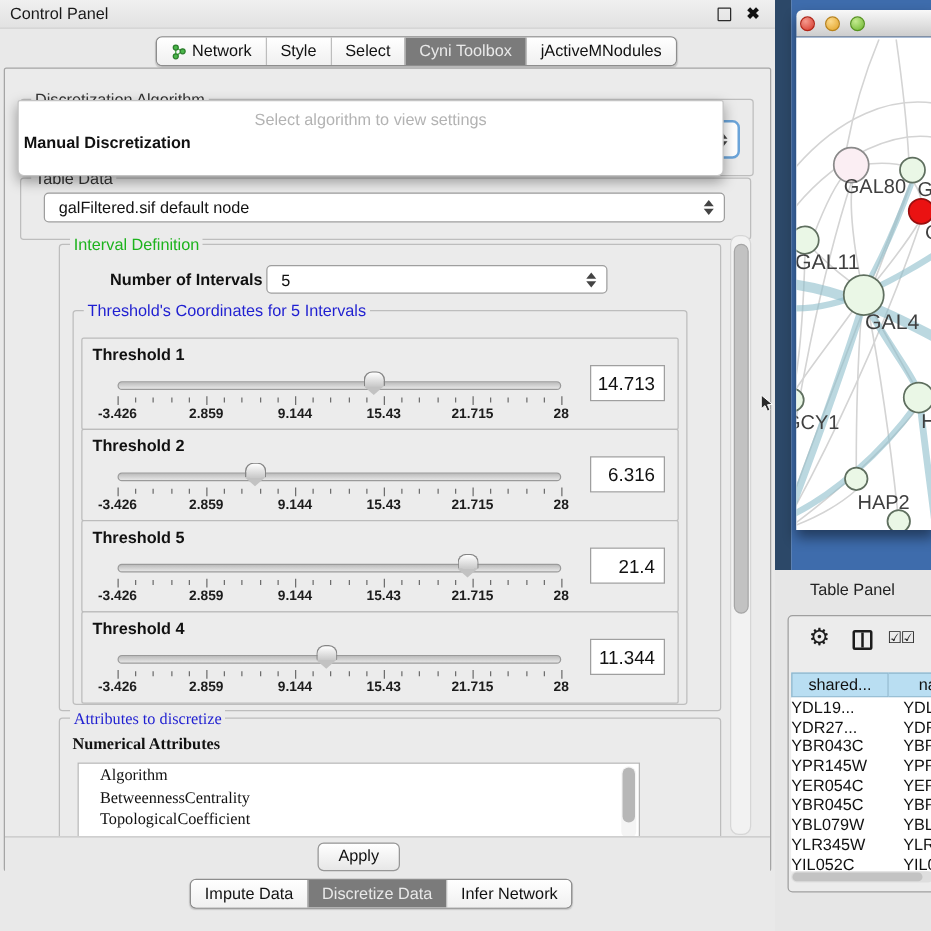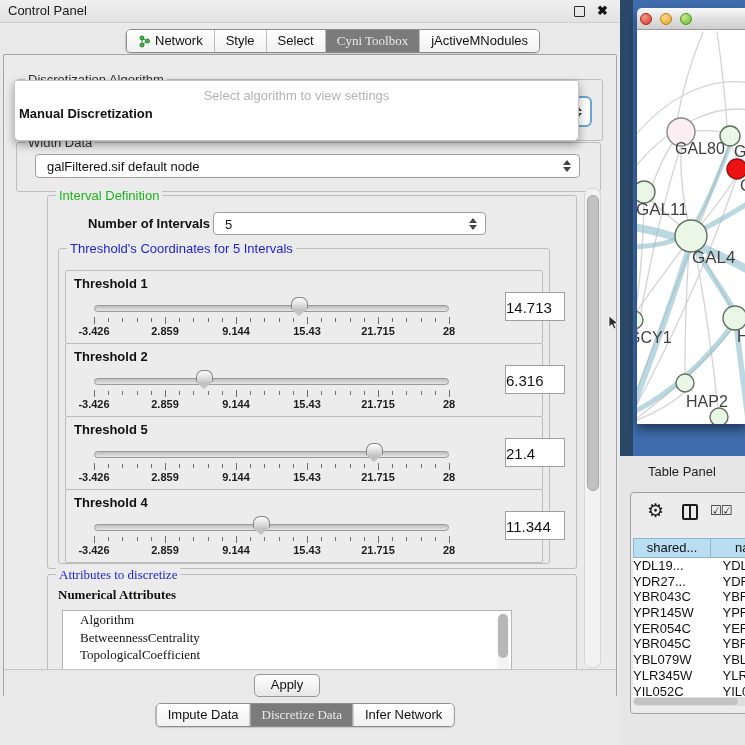--- a/index.html
+++ b/index.html
@@ -10,21 +10,21 @@
   #cp-titlebar{position:absolute;left:0;top:0;width:620px;height:22px;background:linear-gradient(#f0f0f0,#e2e2e2);
                border-bottom:1px solid #cfcfcf;font-size:13px;color:#1a1a1a;line-height:22px;}
   #cp-title{position:absolute;left:8px;top:0;}
   .float-icon{position:absolute;right:35px;top:6px;width:9px;height:9px;border:1.6px solid #2b2b2b;border-radius:1px;}
   .close-icon{position:absolute;right:12px;top:0px;font-size:13px;font-weight:bold;color:#111;line-height:22px;}
   
   #tabstrip{position:absolute;top:29px;left:333px;transform:translateX(-50%);display:flex;height:22px;
             background:#fff;border:1px solid #8d8d8d;border-radius:5px;overflow:hidden;box-shadow:0 1px 1px rgba(0,0,0,.15);}
   .tab{padding:0 11px;font-size:13px;line-height:22px;color:#111;border-left:1px solid #bdbdbd;white-space:nowrap;display:flex;align-items:center;gap:4px;background:linear-gradient(#ffffff,#f0f0f0);}
   .tab:first-child{border-left:none;}
-  .tab--selected{background:#7b7b7b;color:#e9e9e9;font-family:Liberation Serif, serif;}
+  .tab--selected{background:#7b7b7b;color:#e9e9e9;}
   
   #panel-body{position:absolute;left:3px;top:54px;width:614px;height:643px;background:#ebebeb;
               border:1px solid #a5a5a5;border-radius:2px;box-sizing:border-box;}
   .groupbox{position:absolute;border:1px solid #bdbdbd;border-radius:3px;}
   .group-title{position:absolute;top:-8px;left:8px;background:#ebebeb;padding:0 3px;font-size:13px;color:#333;line-height:15px;}
   .group-title.green{color:#1db31d;}
   .group-title.blue{color:#1f1fd1;}
   .combo{background:#fff;border:1px solid #9e9e9e;border-radius:4px;font-size:13px;color:#111;box-sizing:border-box;}
   .combo .combo-text{position:absolute;left:11px;top:50%;transform:translateY(-50%);}
   .spinner{position:absolute;right:8px;top:50%;transform:translateY(-50%);width:8px;height:12px;}
@@ -60,21 +60,21 @@
                 background:linear-gradient(#bdbdbd,#e6e6e6);box-sizing:border-box;}
   .slider-handle{position:absolute;top:26px;width:15px;height:11px;background:linear-gradient(#ffffff,#c9c9c9);
                  border:1px solid #858585;border-bottom:none;border-radius:7px 7px 1px 1px;z-index:3;}
   .slider-handle:after{content:"";position:absolute;top:11px;left:-1px;border-left:8px solid transparent;
                  border-right:8px solid transparent;border-top:7px solid #c2c2c2;}
   .tick{position:absolute;width:1px;background:#6e6e6e;}
   .tick.minor{top:47px;height:4px;}
   .tick.major{top:46px;height:7px;}
   .scale-label{position:absolute;top:54px;transform:translateX(-50%);font-size:11px;font-weight:bold;color:#1c1c1c;white-space:nowrap;}
   .th-value{position:absolute;left:406px;top:21px;width:60px;height:29px;background:#fff;border:1px solid #9f9f9f;
-            font-size:15px;color:#111;line-height:29px;padding-right:7px;box-sizing:border-box;margin-left:33px;}
+            font-size:15px;color:#111;text-align:right;line-height:29px;padding-right:7px;box-sizing:border-box;}
   
   #attr-group{left:31px;top:388px;width:528px;height:120px;font-family:Liberation Serif, serif;}
   #attr-subtitle{position:absolute;left:10px;top:12px;font-size:13px;font-weight:bold;color:#111;}
   #attr-list{position:absolute;left:14px;top:35px;width:450px;height:80px;background:#fff;border:1px solid #b5b5b5;box-sizing:border-box;}
   #attr-list .list-item{padding-left:17px;font-size:13px;line-height:17.5px;color:#111;white-space:nowrap;}
   #attr-vscroll{right:2px;top:2px;width:12px;height:58px;background:#f4f4f4;border:none;position:absolute;border-radius:6px;}
   #attr-vscroll .thumb{position:absolute;left:1px;top:1px;width:10px;height:44px;background:#b7b7b7;border-radius:5px;}
   
   #apply-bar{position:absolute;left:0;right:0;top:614px;height:28px;border-top:1px solid #c6c6c6;background:#e9e9e9;}
   #apply-button{position:absolute;left:250px;top:4px;width:64px;height:21px;background:linear-gradient(#ffffff,#e7e7e7);
@@ -158,21 +158,21 @@
   <div id="panel-body">
 
     <div class="groupbox" id="algo-group">
       <span class="group-title">Discretization Algorithm</span>
       <div id="algo-combo">
         <span class="spinner"></span>
       </div>
     </div>
 
     <div class="groupbox" id="tabledata-group">
-      <span class="group-title">Width Data</span>
+      <span class="group-title">Table Data</span>
       <div class="combo" id="tabledata-combo">
         <span class="combo-text">galFiltered.sif default node</span>
         <span class="spinner"></span>
       </div>
     </div>
 
     <div id="scroll-area">
 
       <div class="groupbox" id="interval-group">
         <span class="group-title green">Interval Definition</span>

